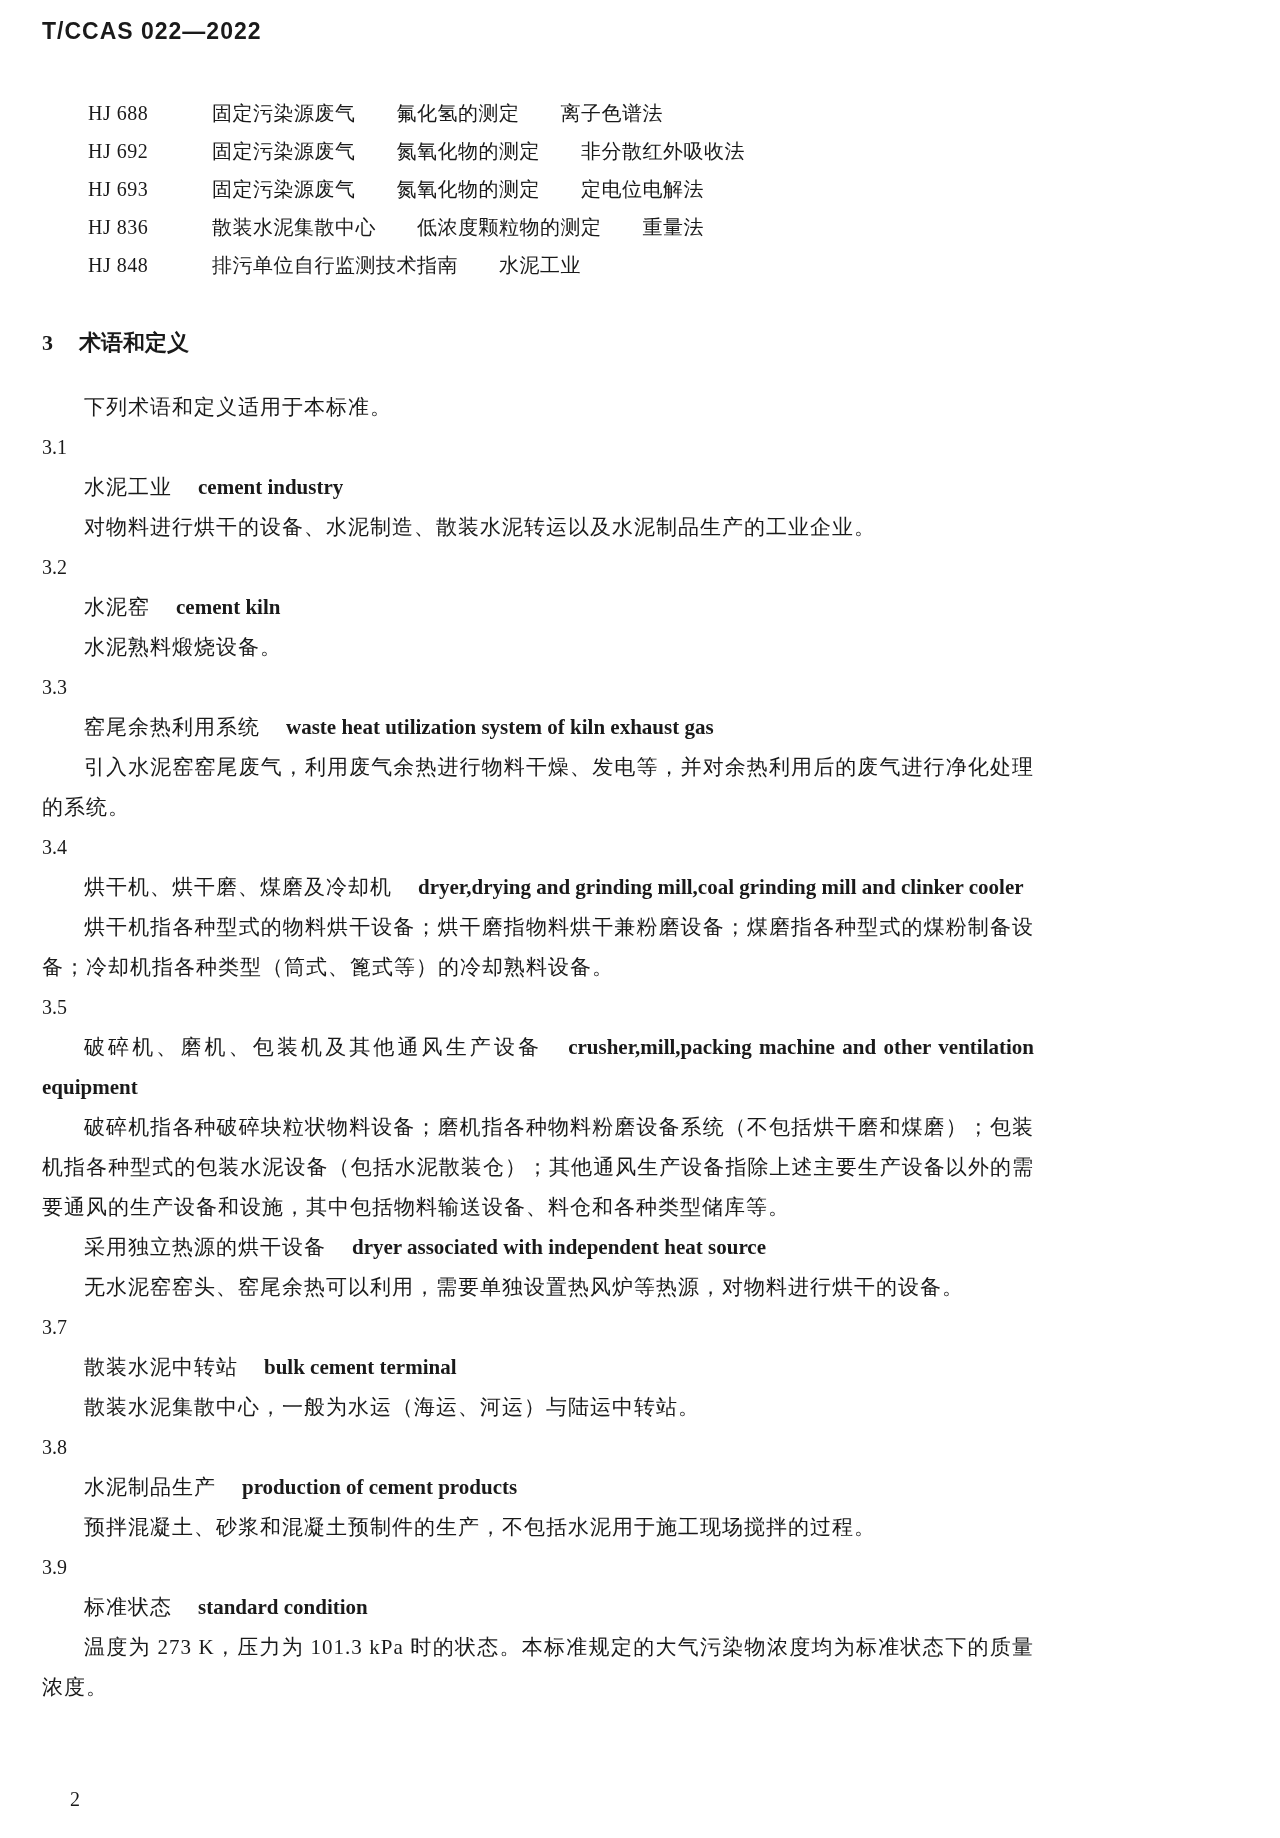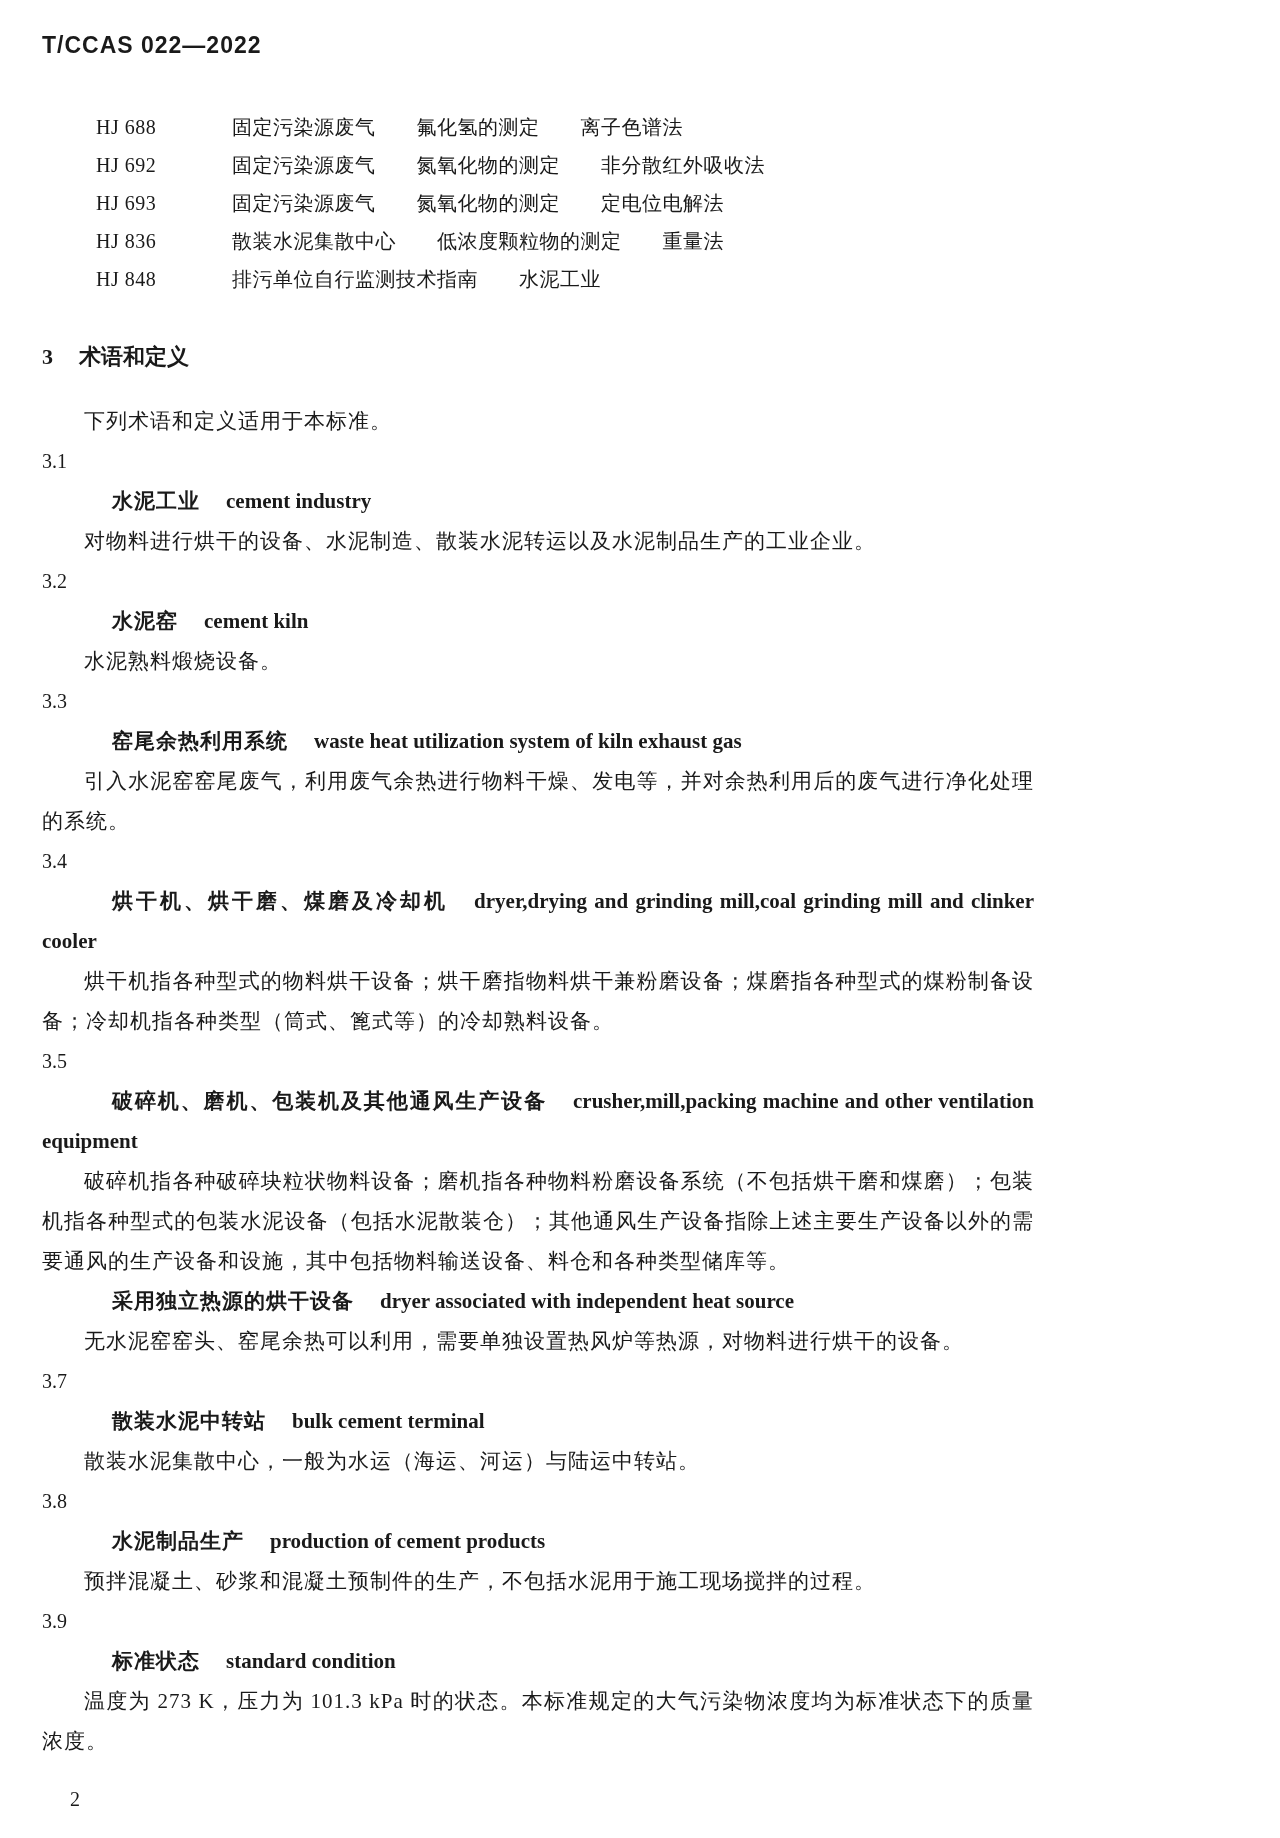--- a/index.html
+++ b/index.html
@@ -14,39 +14,38 @@
     background: #ffffff;
     color: #1a1a1a;
     font-family: "Liberation Serif", "DejaVu Serif", serif;
     overflow: hidden;
   }
   .content {
     margin-left: 42px;
     width: 992px;
   }
   .doc-header {
-    padding-top: 30px;
+    padding-top: 16px;
     font-family: "Liberation Sans", "DejaVu Sans", sans-serif;
     font-weight: bold;
     font-size: 23px;
     letter-spacing: 1px;
     line-height: 30px;
   }
   .ref-list {
     margin-top: 48px;
     margin-left: 46px;
     font-size: 20px;
     line-height: 38px;
     letter-spacing: 0.5px;
   }
   .ref-code {
     display: inline-block;
     min-width: 96px;
-    padding-right: 40px;
-    margin-left: 8px;
+    padding-right: 28px;
   }
   .sec-heading {
     margin-top: 44px;
     font-family: Liberation Serif, serif;
     font-weight: bold;
     font-size: 22px;
     line-height: 30px;
   }
   .sec-heading .sec-num {
     padding-right: 26px;
@@ -64,23 +63,22 @@
     line-height: 40px;
   }
   .term-head {
     font-size: 21px;
     line-height: 40px;
     text-indent: 2em;
     text-align: justify;
   }
   .term-zh {
     font-family: "Liberation Sans", "DejaVu Sans", sans-serif;
-    font-weight: bold;
-    letter-spacing: 1px;
-    margin-left: 28px;
+    font-weight: normal;
+    letter-spacing: 1px;
   }
   .term-en {
     font-family: "Liberation Serif", "DejaVu Serif", serif;
     font-weight: bold;
     margin-left: 26px;
   }
   .term-def {
     font-size: 21px;
     line-height: 40px;
     text-indent: 2em;

